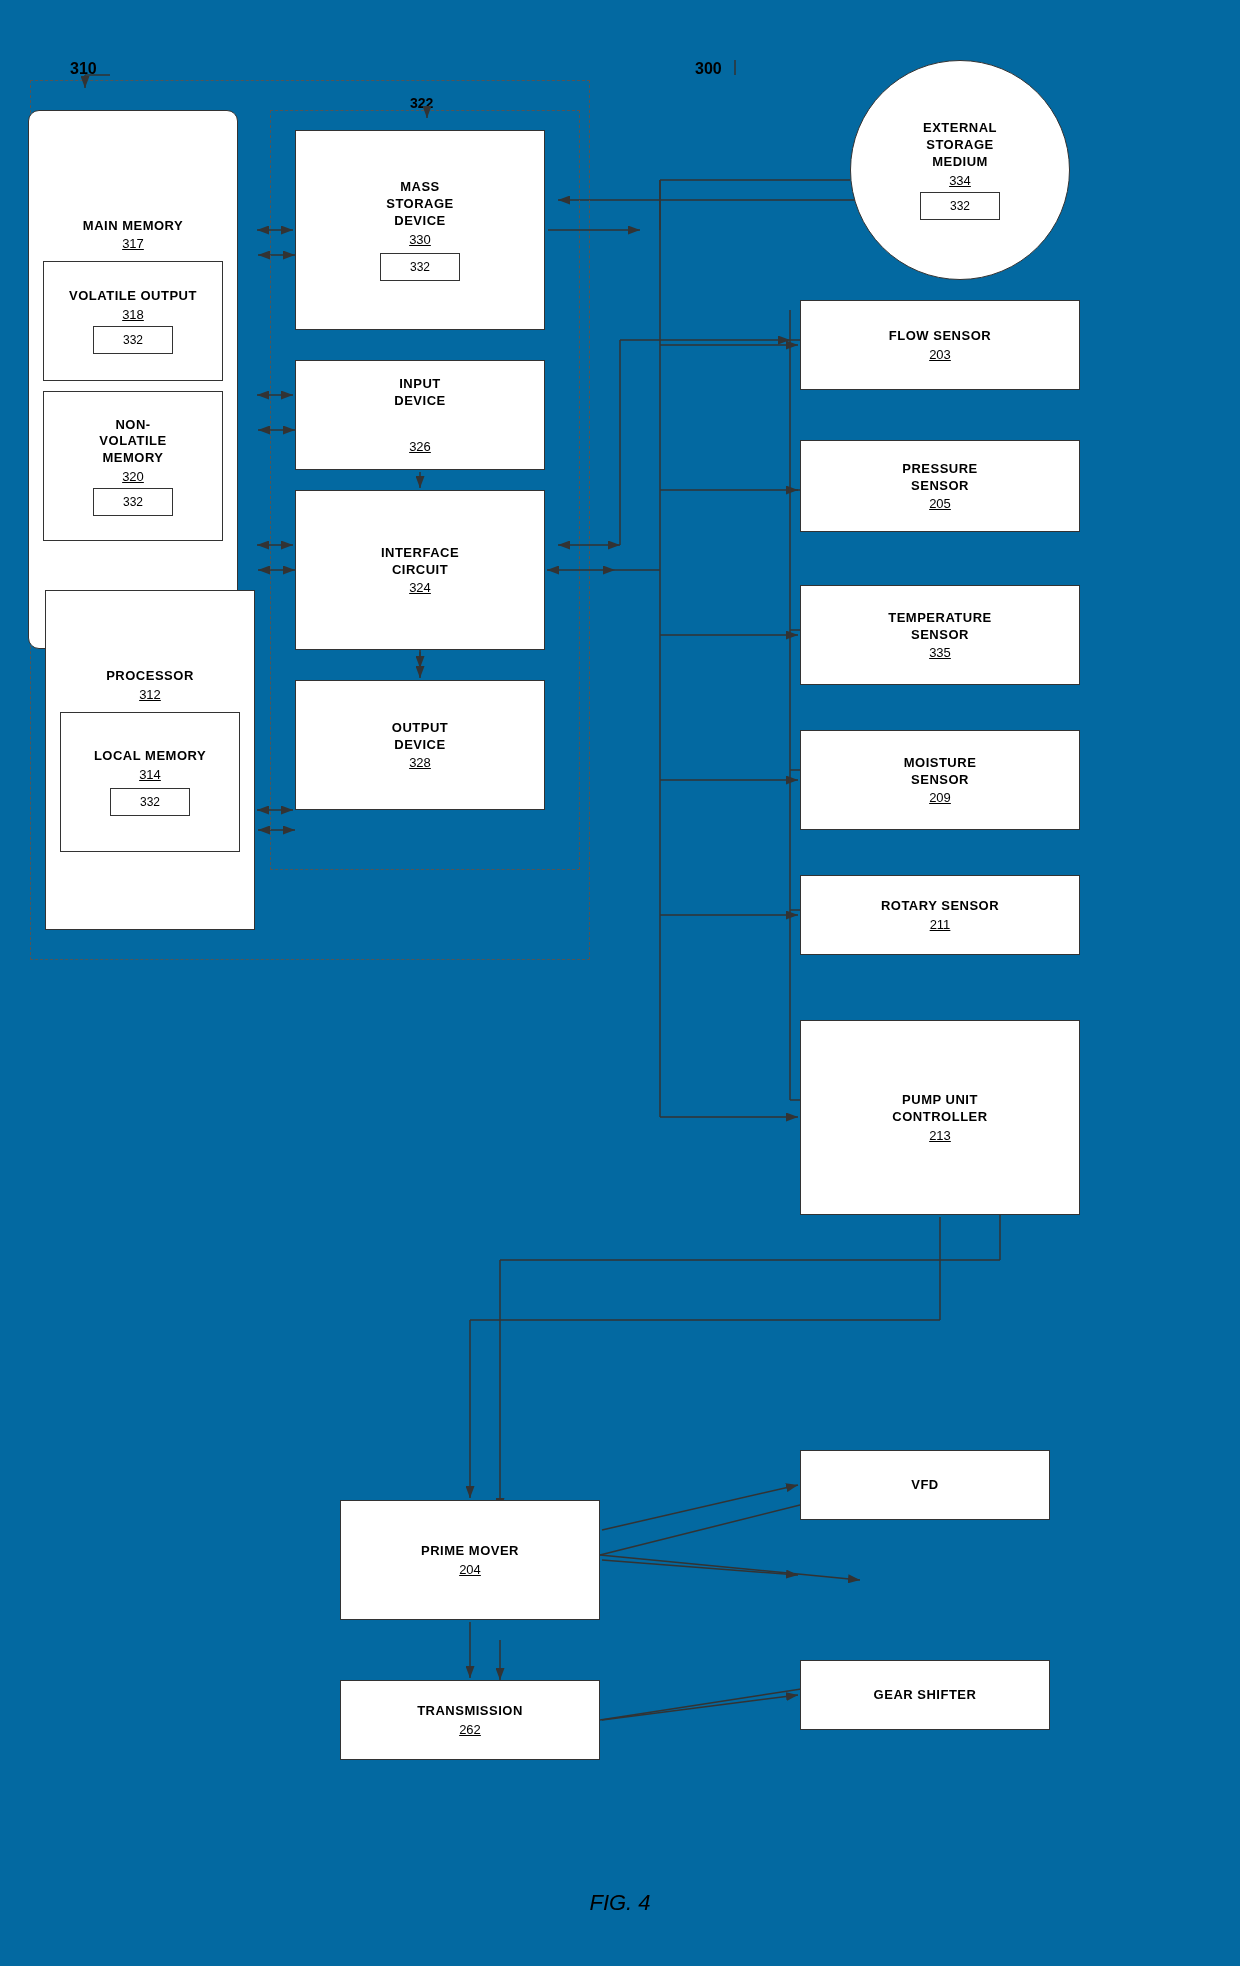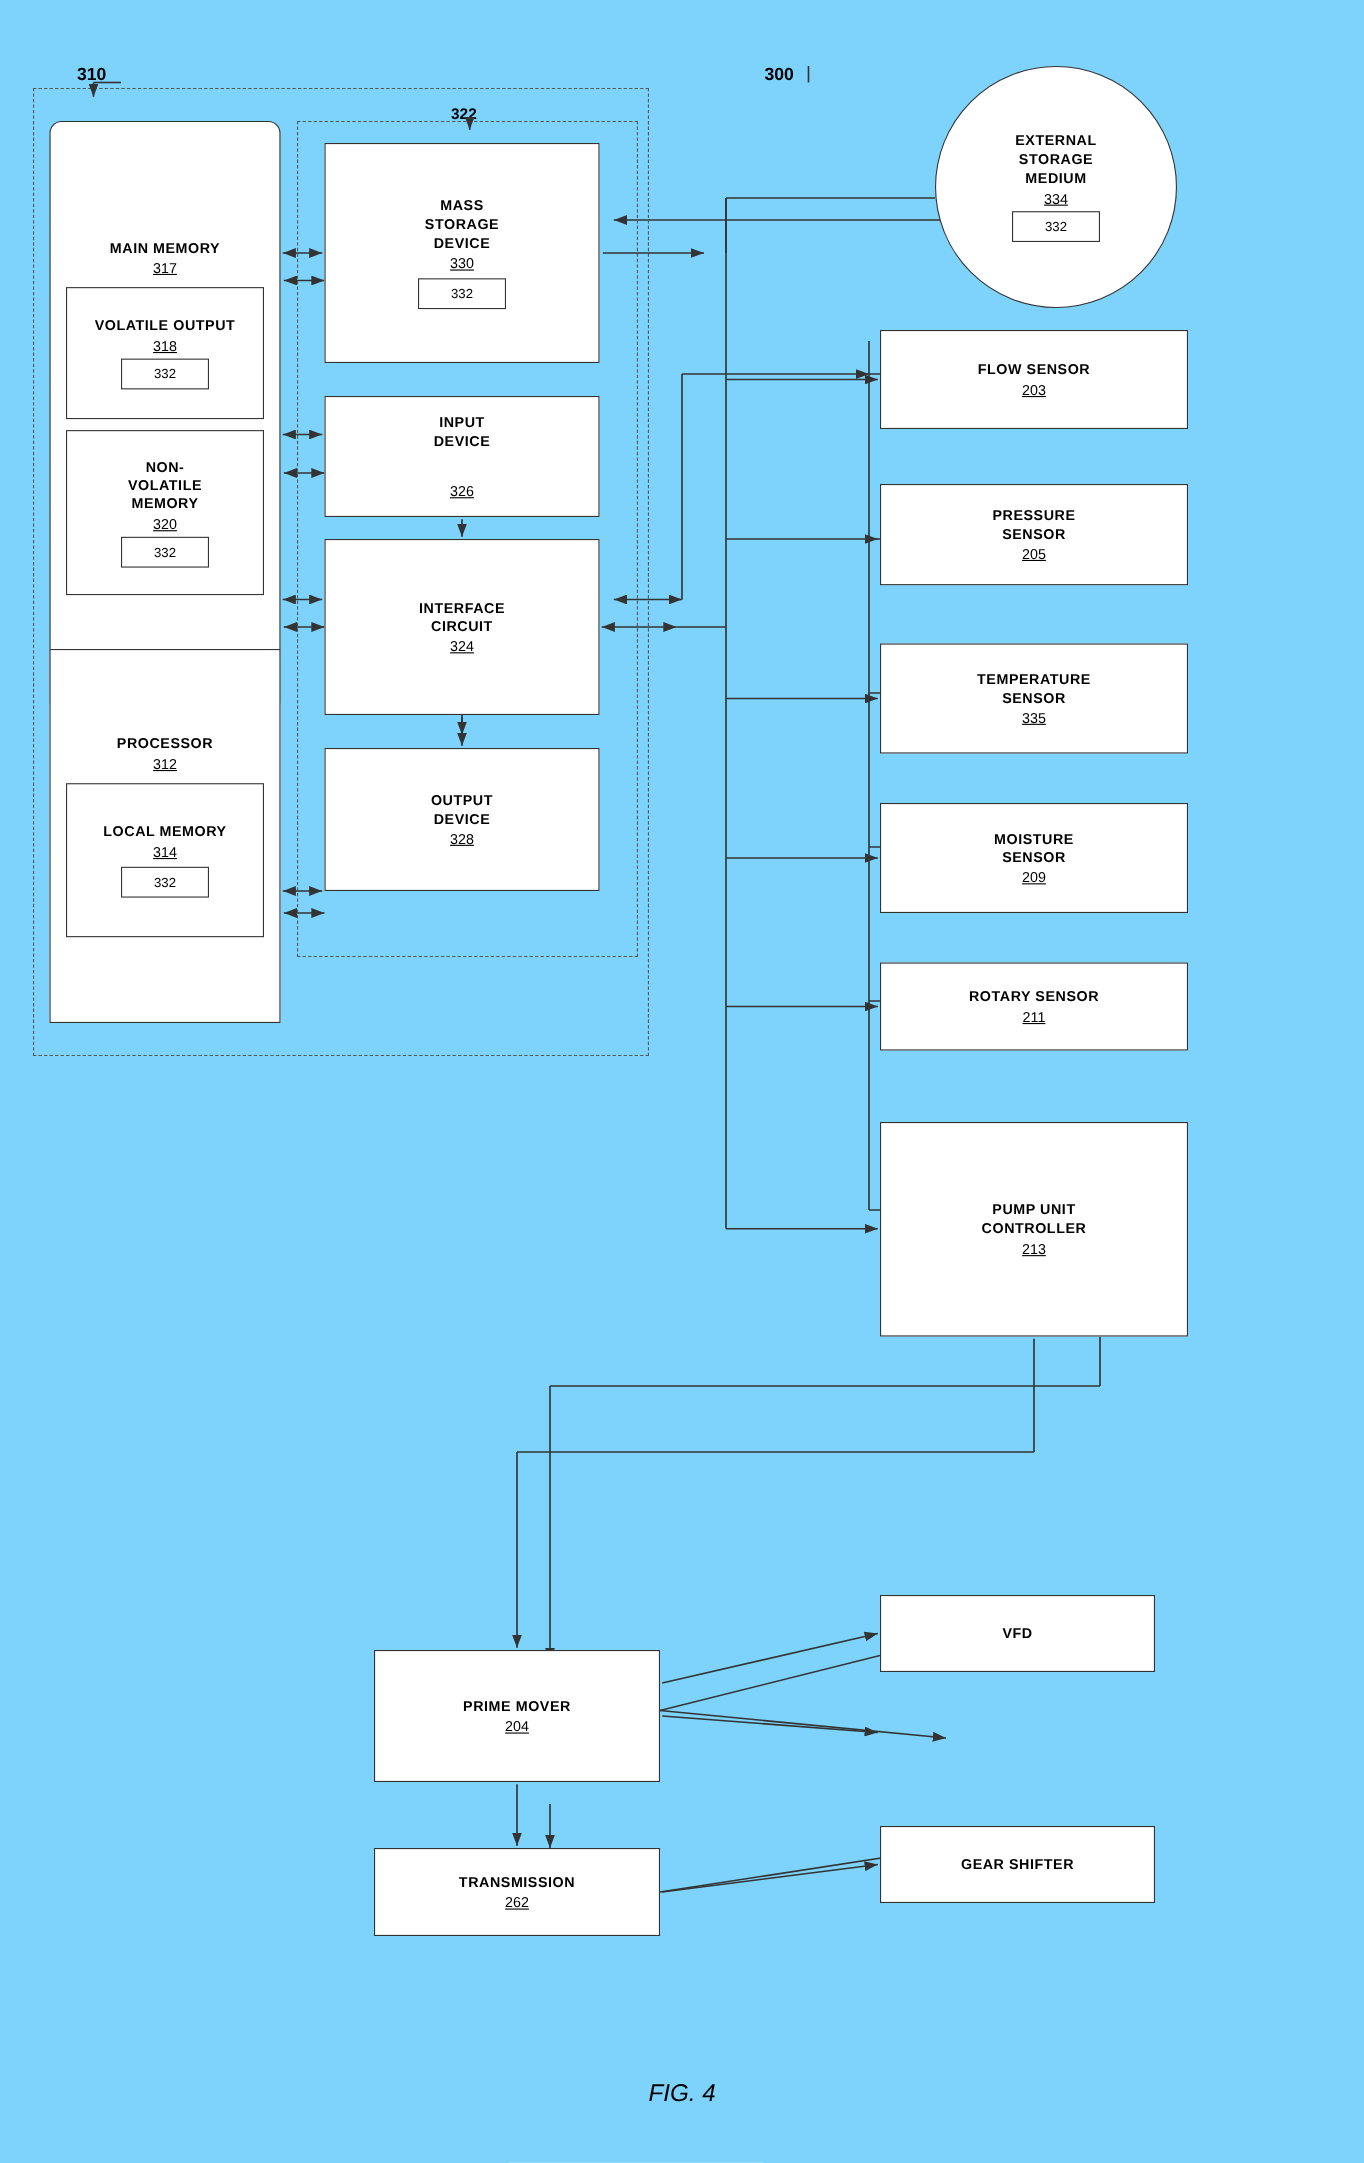--- a/index.html
+++ b/index.html
@@ -9,21 +9,21 @@
       width: 1240px;
       min-height: 1966px;
       position: relative;
       overflow: hidden;
     }
 
     .diagram-container {
       position: relative;
       width: 1240px;
       height: 1966px;
-      background: #7dd3fc;
+      background: #0369a1;
     }
 
     
     .box {
       position: absolute;
       border: 1.5px solid #333;
       background: #fff;
       display: flex;
       flex-direction: column;
       align-items: center;
@@ -159,21 +159,21 @@
   <div class="dashed-box" style="left:30px; top:80px; width:560px; height:880px;"></div>
 
   <div class="bracket-label" style="left:70px; top:60px; font-size:16px;">310</div>
 
   <div class="bracket-label" style="left:695px; top:60px; font-size:16px;">300</div>
 
   <div class="dashed-box" style="left:270px; top:110px; width:310px; height:760px;"></div>
 
   <div class="bracket-label" style="left:410px; top:95px; font-size:14px;">322</div>
 
-  <div class="box" style="left:45px; top:110px; width:210px; height:539px;border-radius:11px;">
+  <div class="box" style="left:28px; top:110px; width:210px; height:539px;border-radius:11px;">
     <div class="box-label">MAIN MEMORY</div>
     <div class="box-number">317</div>
 
     <div class="box" style="position:relative; width:180px; height:120px; margin-top:10px; border:1.5px solid #333;">
       <div class="box-label">VOLATILE OUTPUT</div>
       <div class="box-number">318</div>
       <div class="box" style="position:relative; width:80px; height:28px; margin-top:4px; border:1.5px solid #333; font-size:12px;">
         <span>332</span>
       </div>
     </div>

